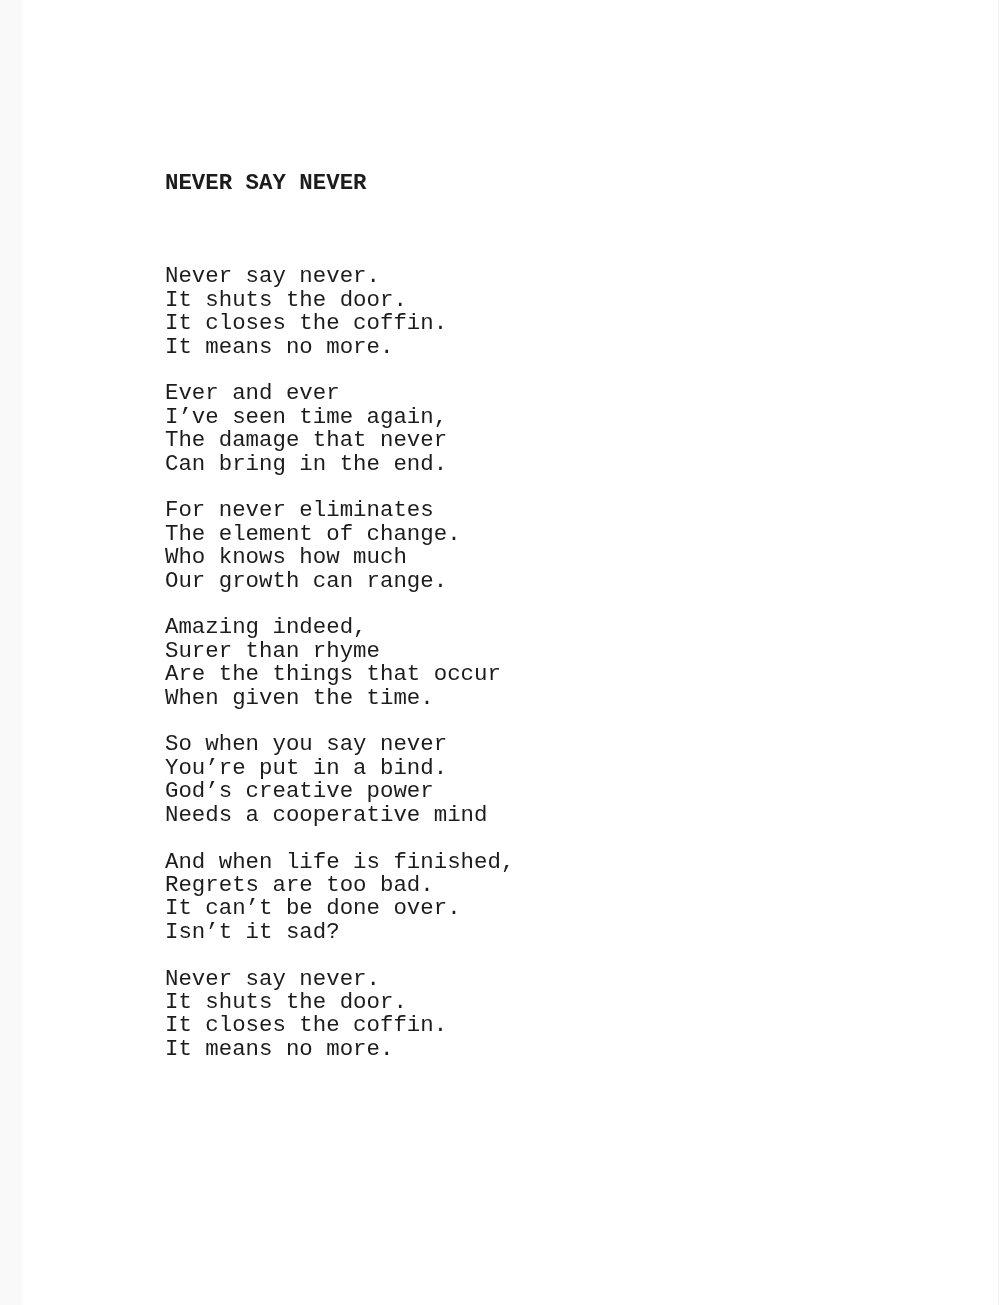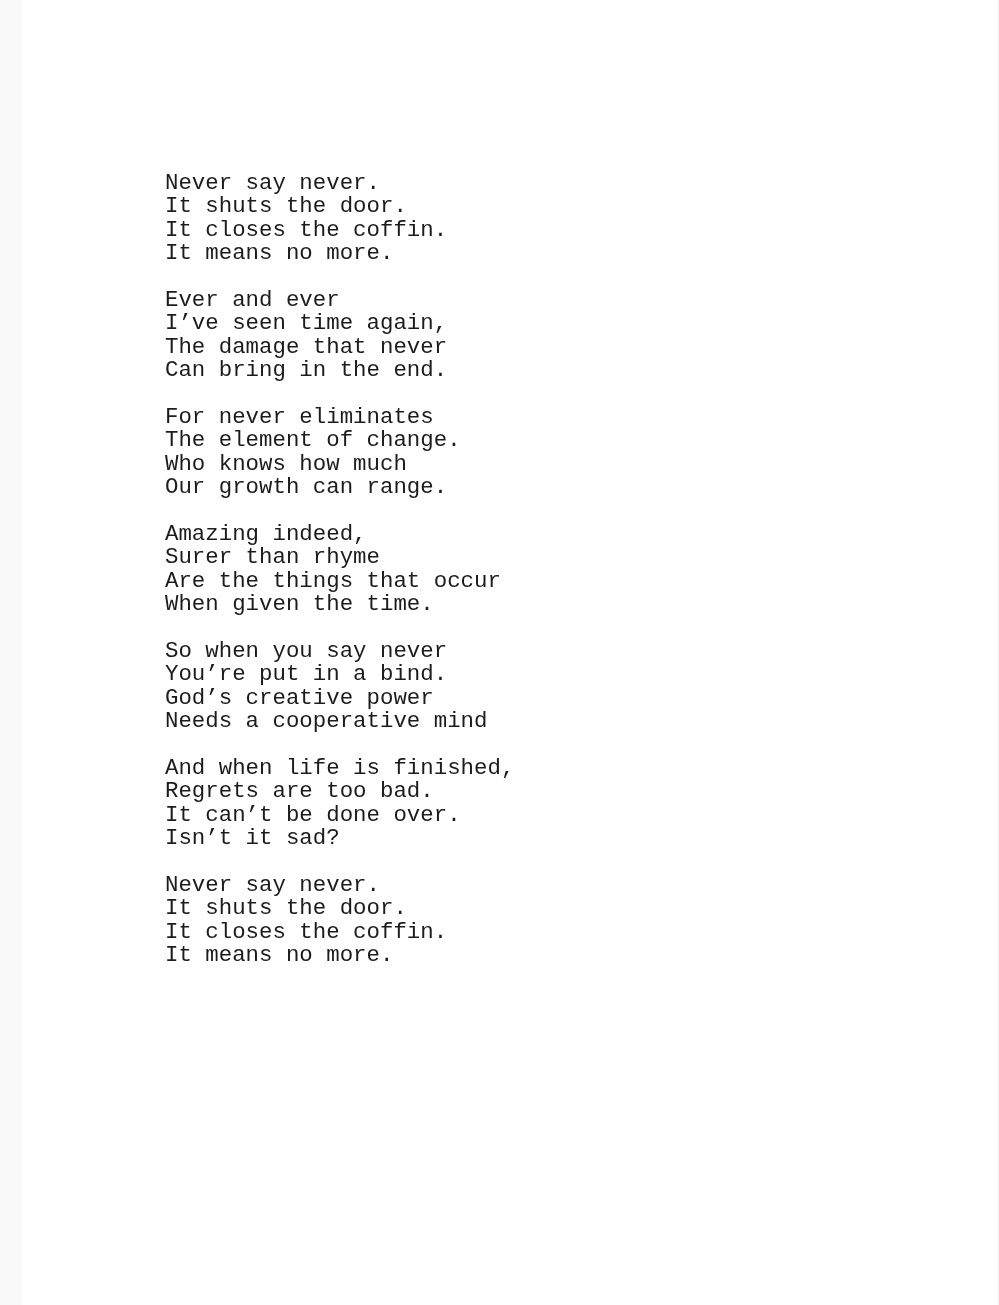--- a/index.html
+++ b/index.html
@@ -57,14 +57,15 @@
     min-height: 23.4px;
   }
 </style>
 </head>
 <body>
 
 <div class="left-strip"></div>
 <div class="right-edge"></div>
 
 <div class="poem">
+  <h1 class="poem-title">NEVER SAY NEVER</h1>
   <div><div class="stanza"><div class="line">Never say never.</div><div class="line">It shuts the door.</div><div class="line">It closes the coffin.</div><div class="line">It means no more.</div></div><div class="stanza"><div class="line">Ever and ever</div><div class="line">I’ve seen time again,</div><div class="line">The damage that never</div><div class="line">Can bring in the end.</div></div><div class="stanza"><div class="line">For never eliminates</div><div class="line">The element of change.</div><div class="line">Who knows how much</div><div class="line">Our growth can range.</div></div><div class="stanza"><div class="line">Amazing indeed,</div><div class="line">Surer than rhyme</div><div class="line">Are the things that occur</div><div class="line">When given the time.</div></div><div class="stanza"><div class="line">So when you say never</div><div class="line">You’re put in a bind.</div><div class="line">God’s creative power</div><div class="line">Needs a cooperative mind</div></div><div class="stanza"><div class="line">And when life is finished,</div><div class="line">Regrets are too bad.</div><div class="line">It can’t be done over.</div><div class="line">Isn’t it sad?</div></div><div class="stanza"><div class="line">Never say never.</div><div class="line">It shuts the door.</div><div class="line">It closes the coffin.</div><div class="line">It means no more.</div></div></div>
 </div>
 
 </body></html>

